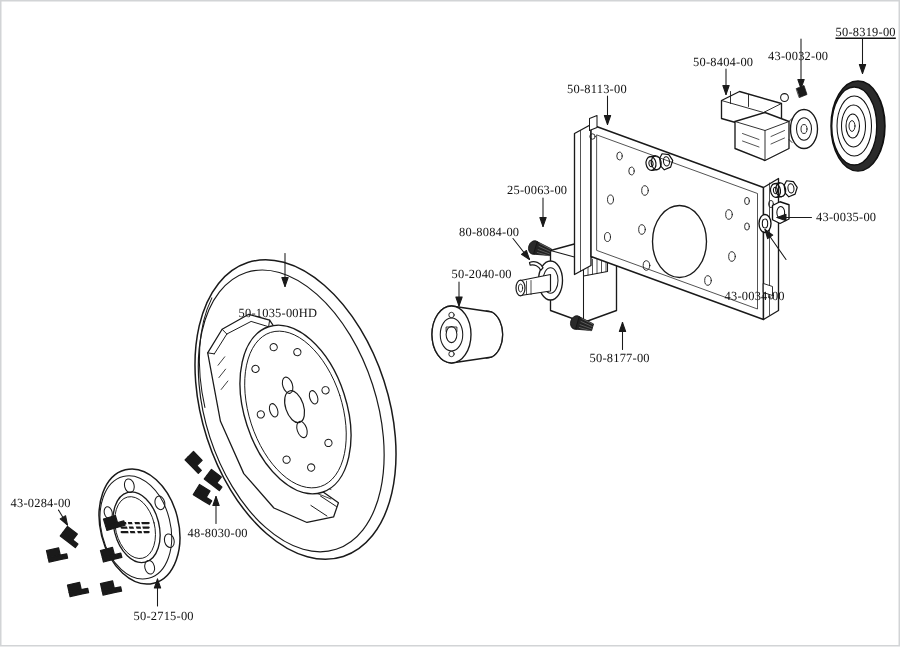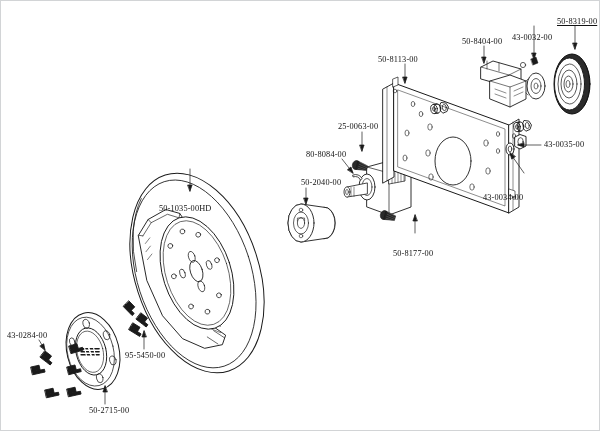--- a/index.html
+++ b/index.html
@@ -294,25 +294,25 @@
           <path d="M0,0 L-6,-2.1 L-6,2.1 Z" fill="#1a1a1a" transform="translate(44,349) rotate(59.03624346792648)"></path>
         </g>
     </g>
   </svg>
 
   <div id="labels">
       <div class="lbl" style="left: 158px; top: 158px; margin-top: 46px;">50-1035-00HD</div>
       <div class="lbl" style="left: 272px; top: 178px; margin-left: 28px;">50-2040-00</div>
       <div class="lbl" style="left: 337px; top: 122px;">25-0063-00</div>
       <div class="lbl" style="left: 305px; top: 150px;">80-8084-00</div>
-      <div class="lbl" style="left: 392px; top: 249px;">50-8177-00</div>
+      <div class="lbl" style="left: 392px; top: 234px;">50-8177-00</div>
       <div class="lbl" style="left: 377px; top: 55px;">50-8113-00</div>
       <div class="lbl" style="left: 461px; top: 37px;">50-8404-00</div>
       <div class="lbl" style="left: 511px; top: 33px;">43-0032-00</div>
       <div class="lbl" style="left: 556px; top: 17px; text-decoration: underline;">50-8319-00</div>
       <div class="lbl" style="left: 543px; top: 140px;">43-0035-00</div>
       <div class="lbl" style="left: 482px; top: 177px; margin-top: 16px;">43-0034-00</div>
-      <div class="lbl" style="left: 124px; top: 351px;">95-5450-00</div>
+      <div class="lbl" style="left: 124px; top: 351px;">48-8030-00</div>
       <div class="lbl" style="left: 88px; top: 406px;">50-2715-00</div>
       <div class="lbl" style="left: 6px; top: 331px;">43-0284-00</div>
     </div>
 
 </div>
 
 </body></html>

